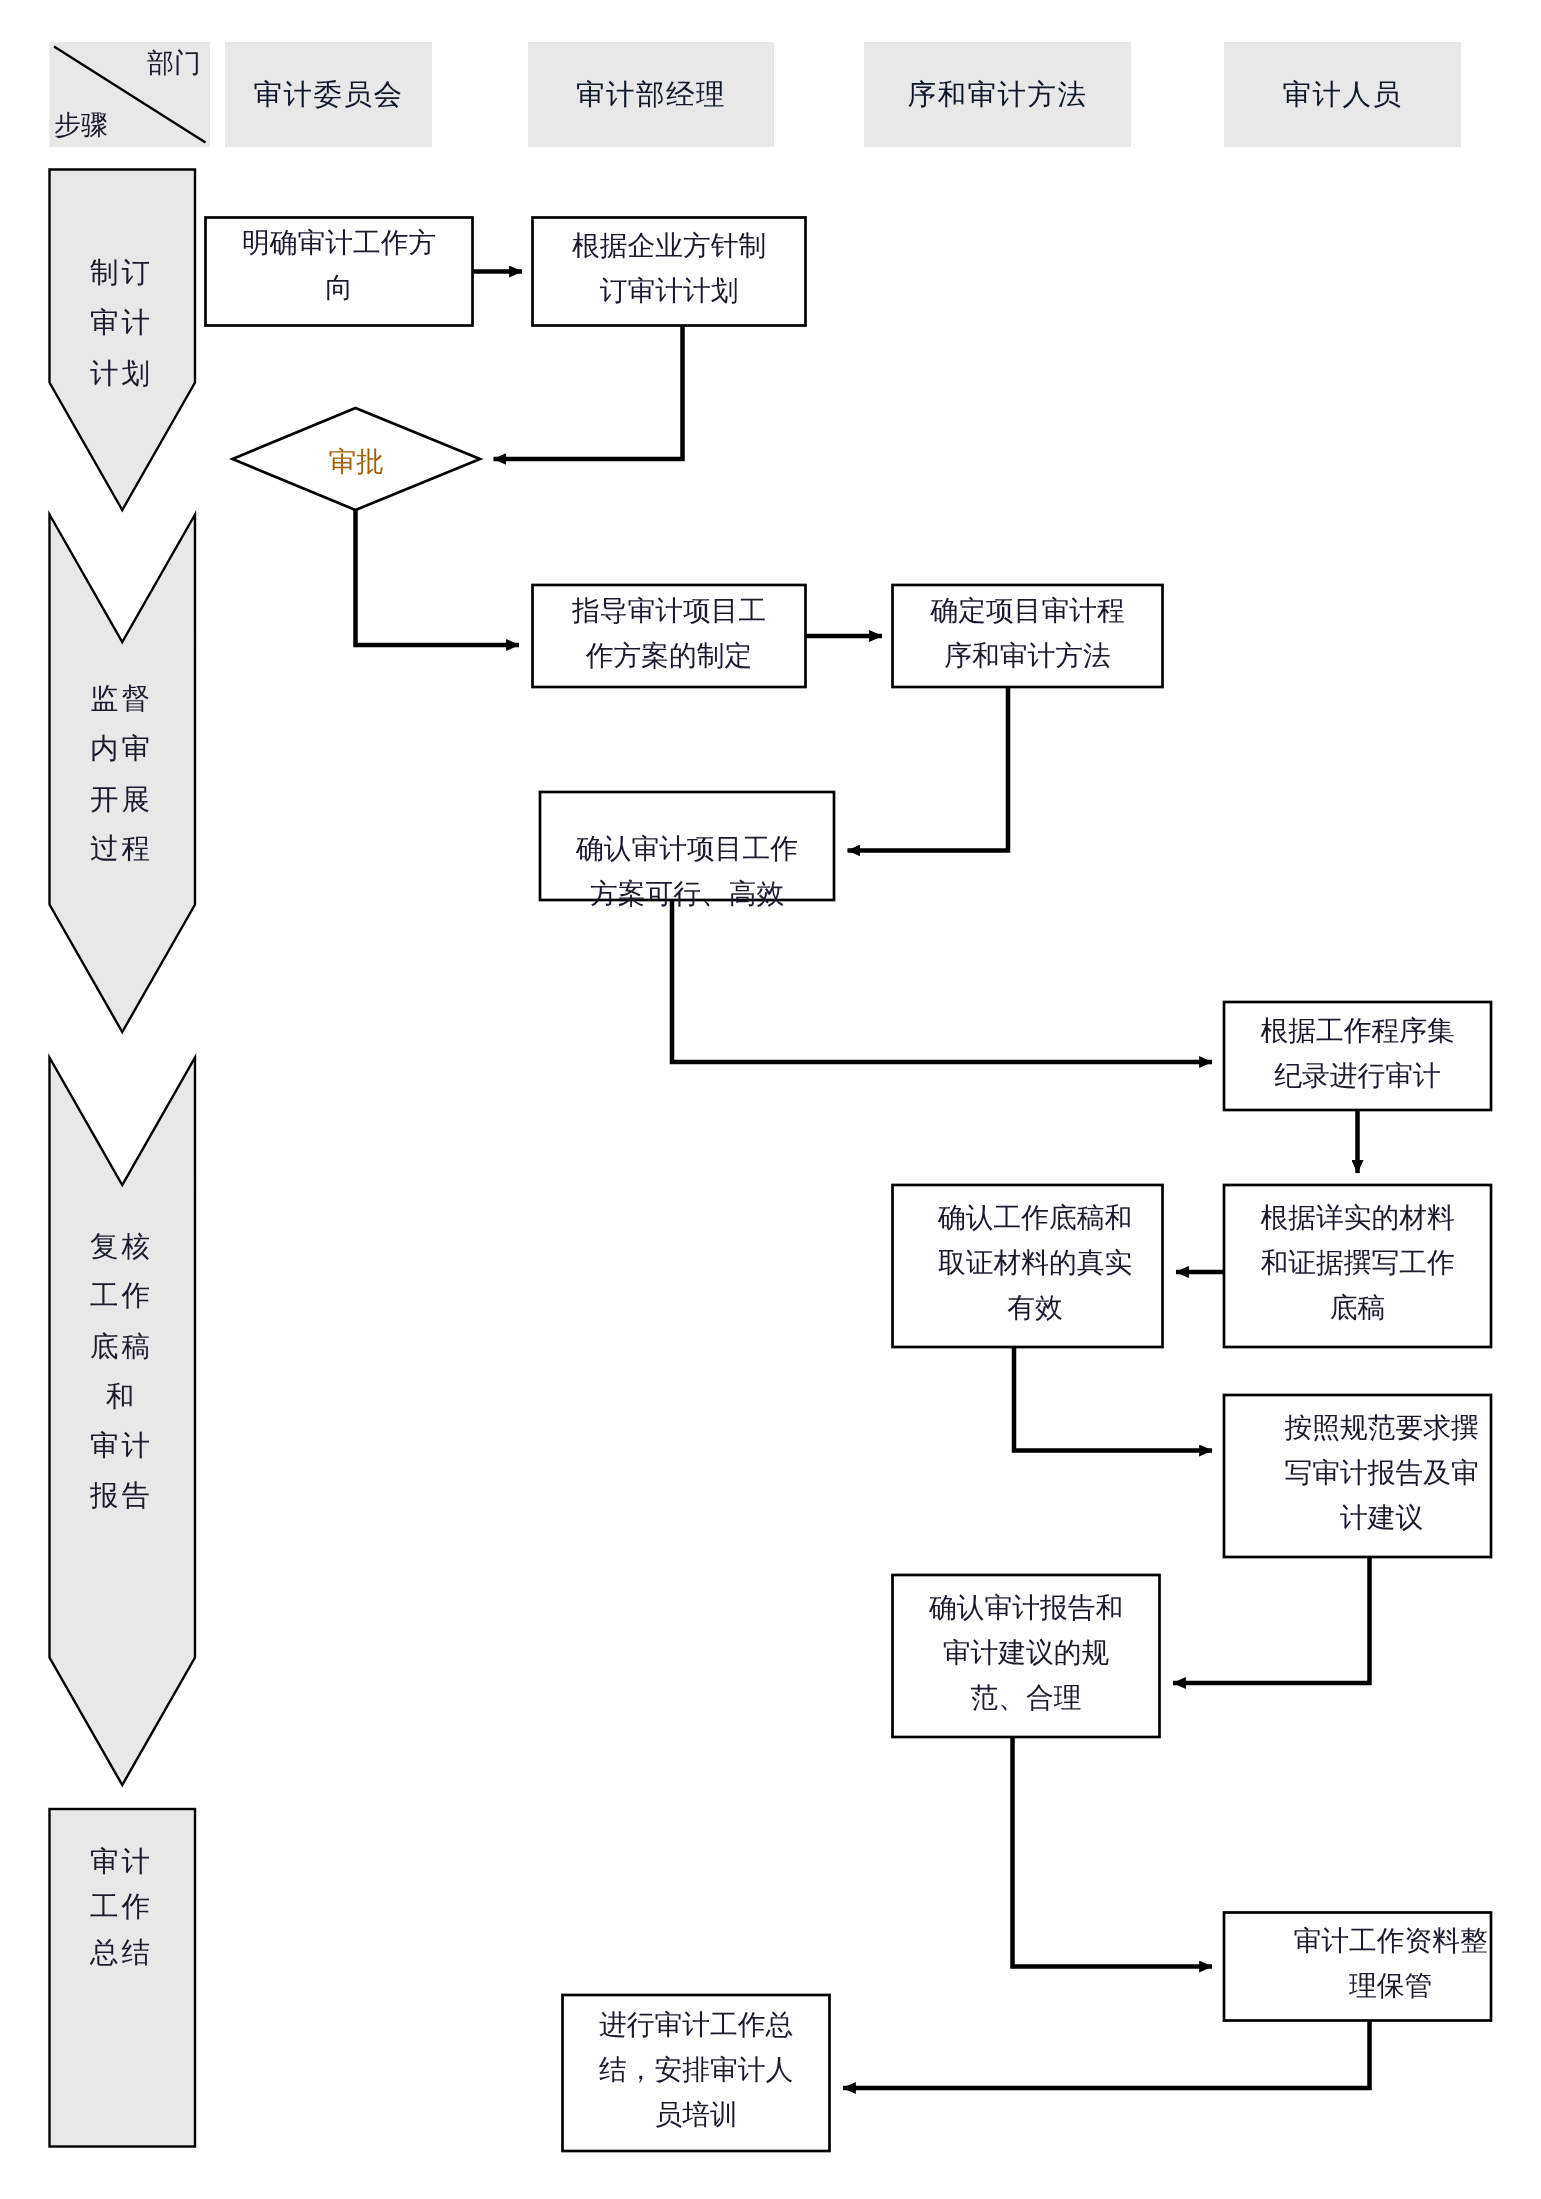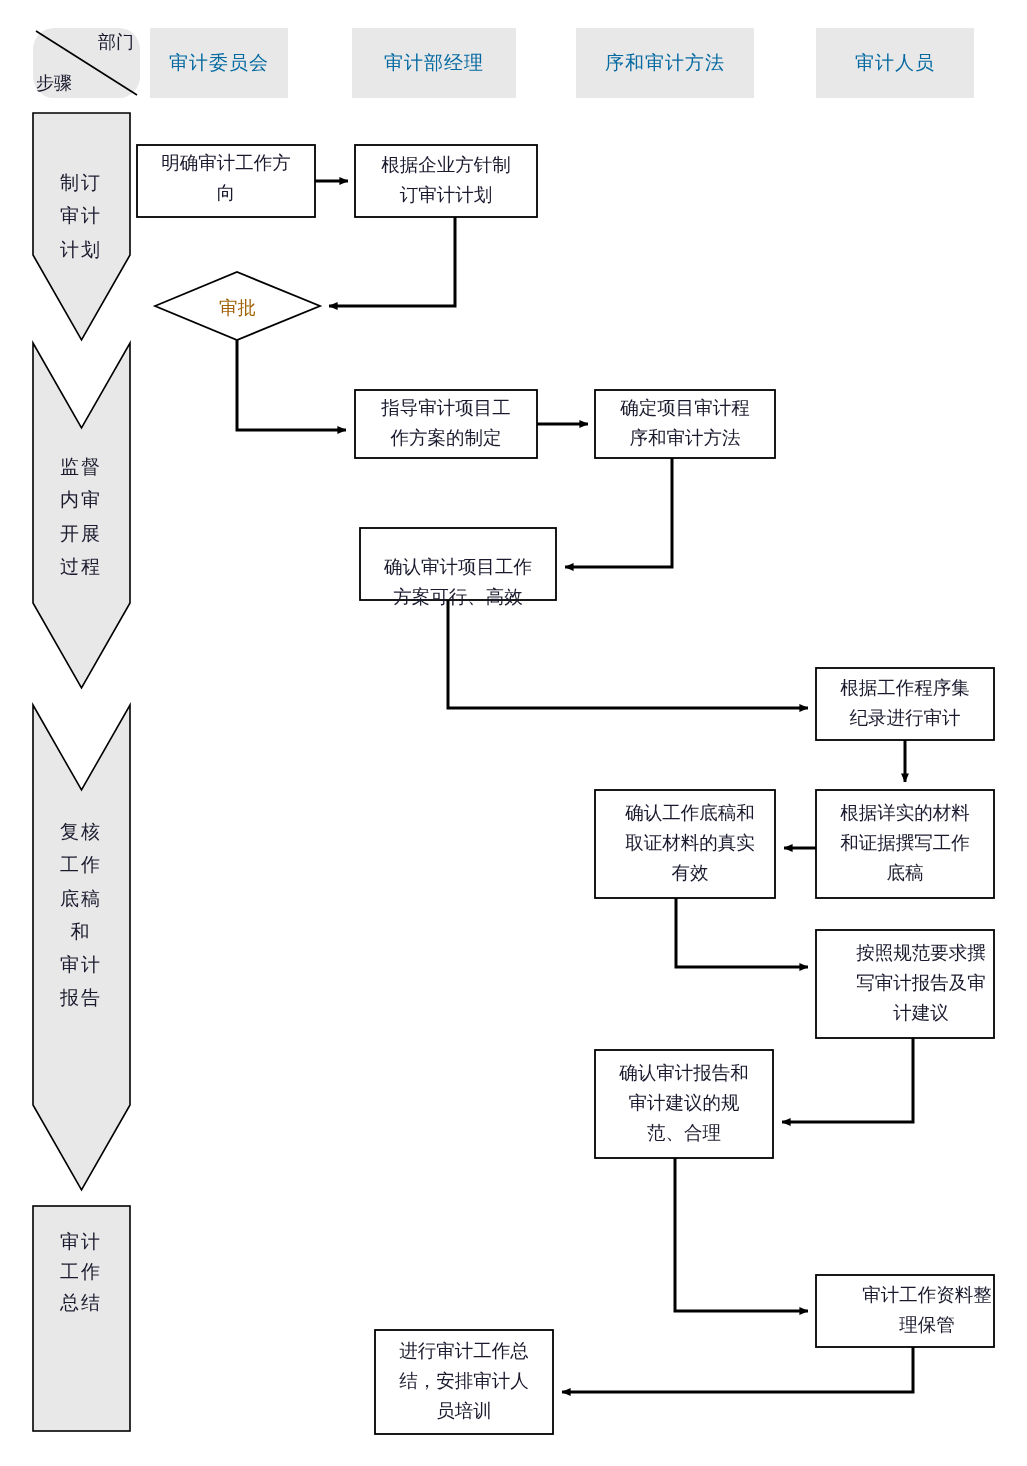--- a/index.html
+++ b/index.html
@@ -24,21 +24,21 @@
     width: 1027px;
     height: 1466px;
   }
   .hdr-cell {
     position: absolute;
     background: #e8e8e8;
     display: flex;
     align-items: center;
     justify-content: center;
     font-size: 19px;
-    color: #0369a1;
+    color: #0f172a;
     letter-spacing: 1px;
     box-sizing: border-box;
   }
   .hdr-corner {
     position: absolute;
     background: #e8e8e8;
     box-sizing: border-box;
   }
   .hdr-corner .lbl-dept {
     position: absolute;
@@ -83,21 +83,21 @@
     font-size: 18.5px;
     color: #a16207;
     pointer-events: none;
   }
 </style>
 </head>
 <body>
 
 <div id="canvas">
 
-  <div class="hdr-corner" style="left:33px; top:28px; width:107px; height:70px;border-radius:21px;">
+  <div class="hdr-corner" style="left:33px; top:28px; width:107px; height:70px;">
     <svg width="107" height="70" style="position:absolute;left:0;top:0;">
       <line x1="3" y1="3" x2="104" y2="67" stroke="#000" stroke-width="1.6"></line>
     </svg>
     <div class="lbl-dept">部门</div>
     <div class="lbl-step">步骤</div>
   </div>
 
   <div class="hdr-cell" style="left:150px; top:28px; width:138px; height:70px;">
     <span>审计委员会</span>
   </div>

